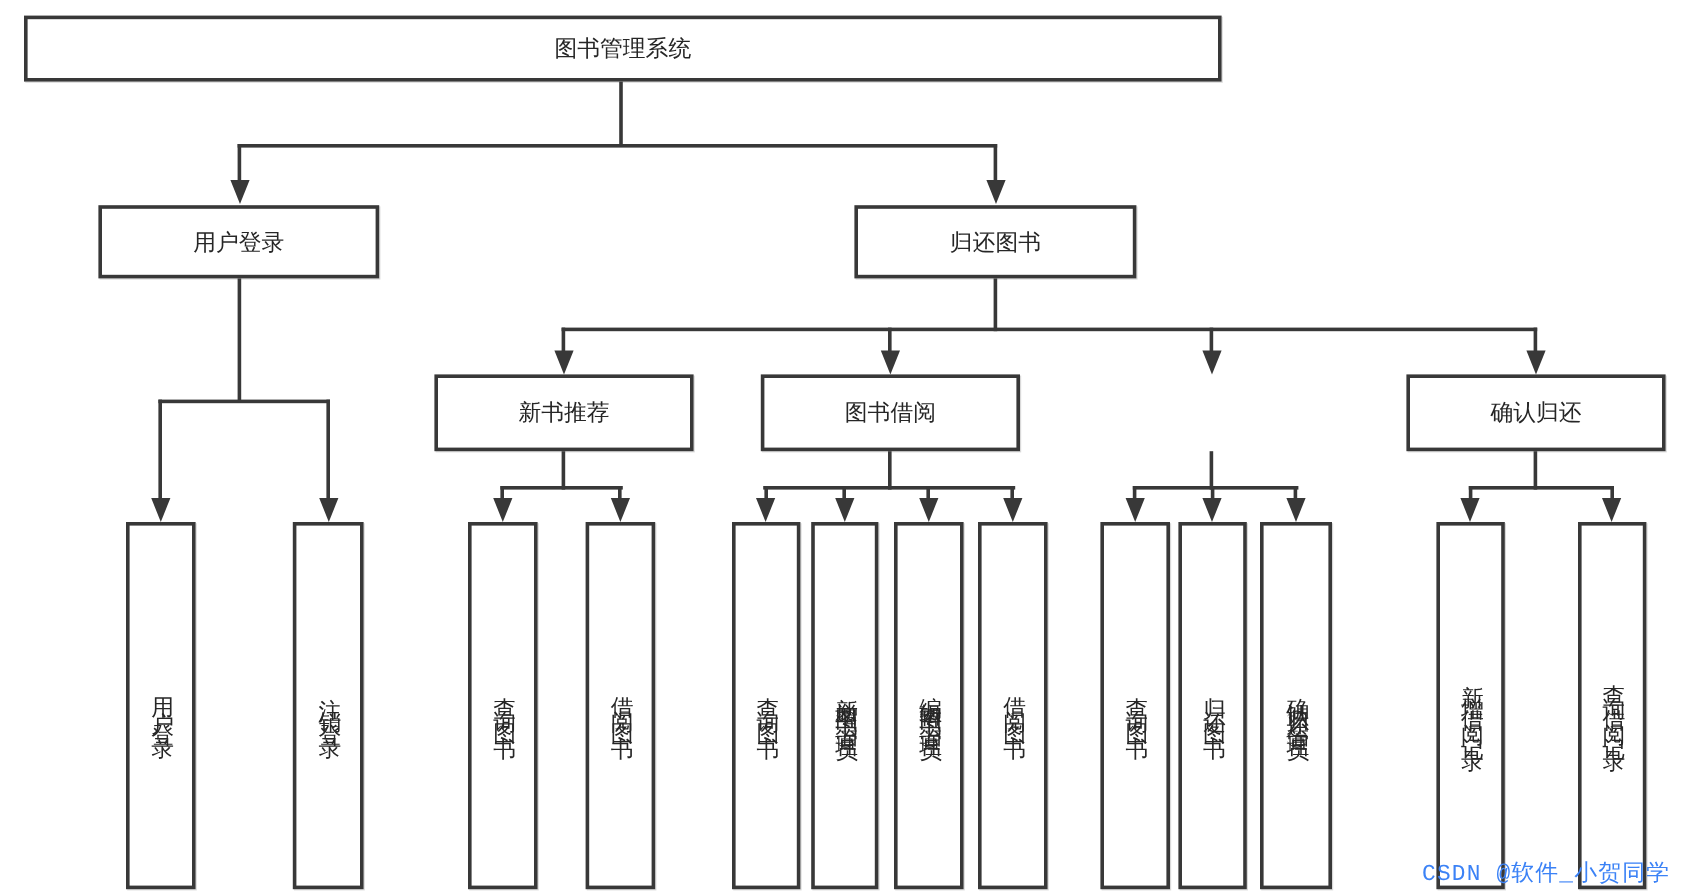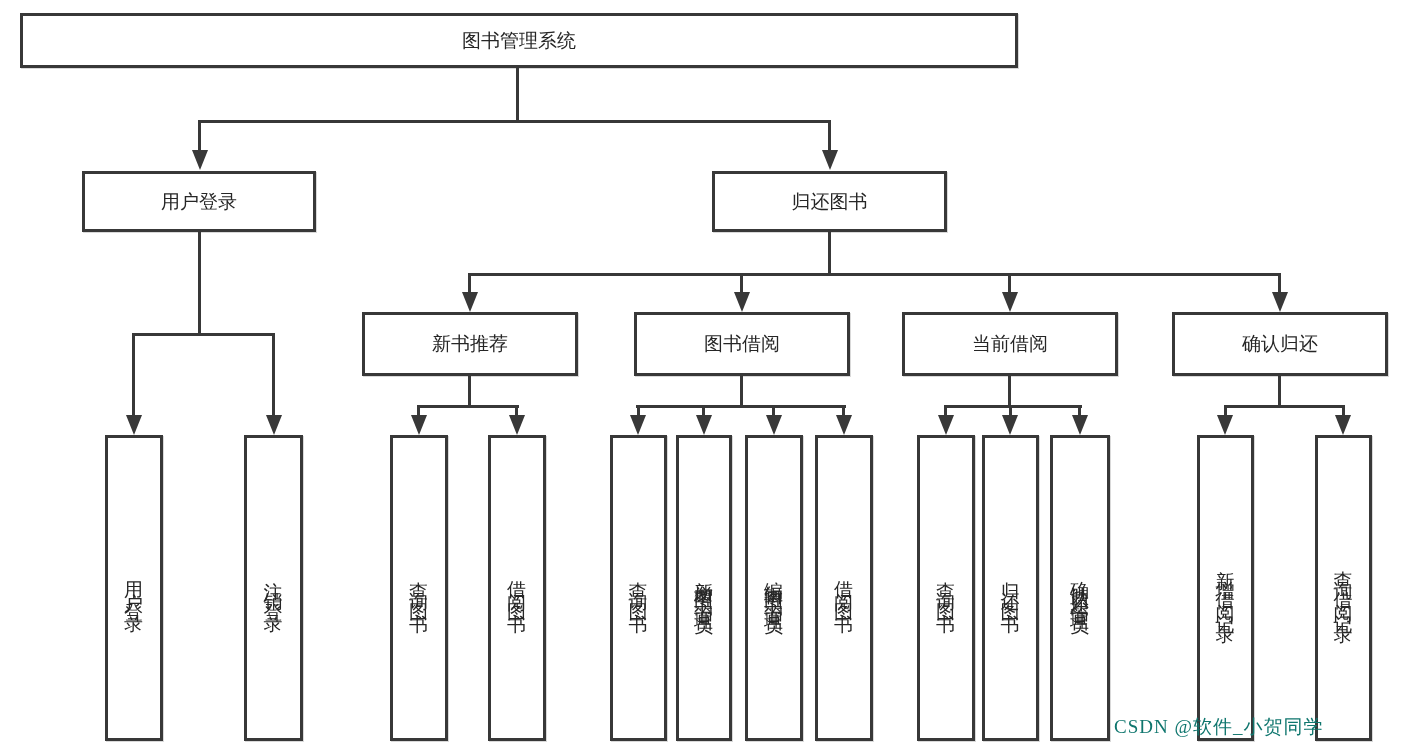--- a/index.html
+++ b/index.html
@@ -1,19 +1,19 @@
 <!DOCTYPE html>
 <html><head>
 <meta charset="utf-8">
 <style>
   html,body { margin:0; padding:0; background:#ffffff; }
   .stage {
     position:relative; width:1405px; height:747px;
     background:#ffffff; overflow:hidden;
-    font-family:Liberation Serif, serif;
+    font-family:Liberation Mono, monospace;
   }
   .box {
     position:absolute; box-sizing:border-box;
     background:#ffffff; border:3px solid #383838;
     display:flex; align-items:center; justify-content:center;
     color:#262626; font-size:19px;
     box-shadow:1px 1px 0 rgba(0,0,0,0.15);
   }
   .leaf span {
     writing-mode:vertical-rl; text-orientation:mixed;
@@ -24,22 +24,22 @@
   .hline, .vline { position:absolute; background:#383838; }
   .hline { height:3px; }
   .vline { width:3px; }
   .arrow {
     position:absolute; width:0; height:0;
     border-left:8px solid transparent;
     border-right:8px solid transparent;
     border-top:20px solid #383838;
   }
   .watermark {
-    position:absolute; left:1114px; top:714px;
-    font-size:19px; color:#0f766e; letter-spacing:1px;
+    position:absolute; left:1185px; top:714px;
+    font-size:19px; color:#3b82f6; letter-spacing:1px;
     z-index:5; white-space:nowrap;
   }
 </style>
 </head>
 <body>
 
 <div class="stage">
 
   <div class="box" style="left:20px;top:13px;width:998px;height:55px;">
     <span>图书管理系统</span>
@@ -50,23 +50,20 @@
   </div>
   <div class="box" style="left:712px;top:171px;width:235px;height:61px;">
     <span>归还图书</span>
   </div>
 
   <div class="box" style="left:362px;top:312px;width:216px;height:64px;">
     <span>新书推荐</span>
   </div>
   <div class="box" style="left:634px;top:312px;width:216px;height:64px;">
     <span>图书借阅</span>
-  </div>
-  <div class="box" style="left:902px;top:312px;width:216px;height:64px;">
-    <span>当前借阅</span>
   </div>
   <div class="box" style="left:1172px;top:312px;width:216px;height:64px;">
     <span>确认归还</span>
   </div>
 
   <div class="box leaf" style="left:105px;top:435px;width:58px;height:306px;">
     <span>用户登录</span>
   </div>
   <div class="box leaf" style="left:244px;top:435px;width:59px;height:306px;">
     <span>注销登录</span>

